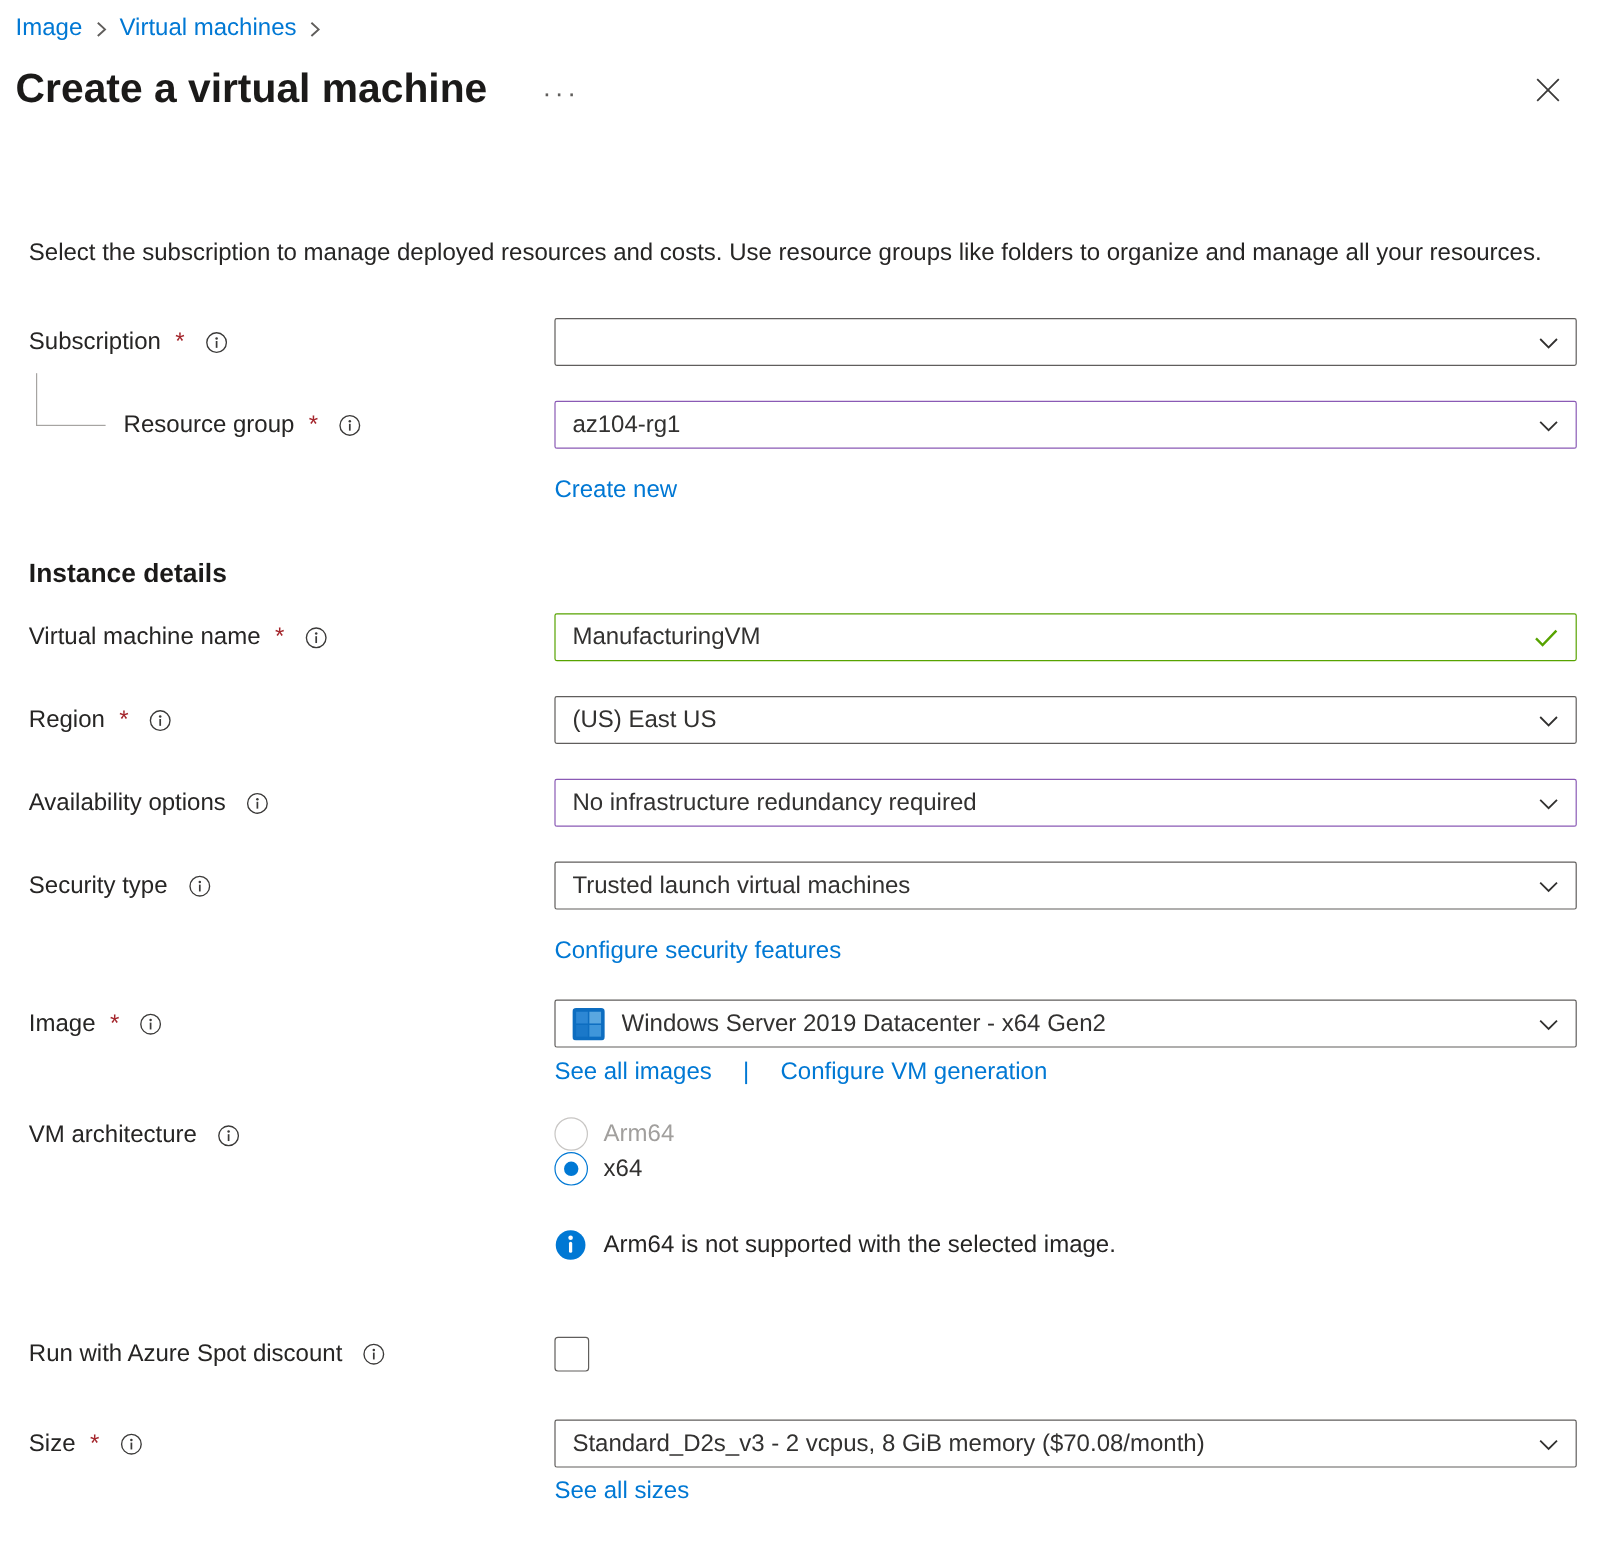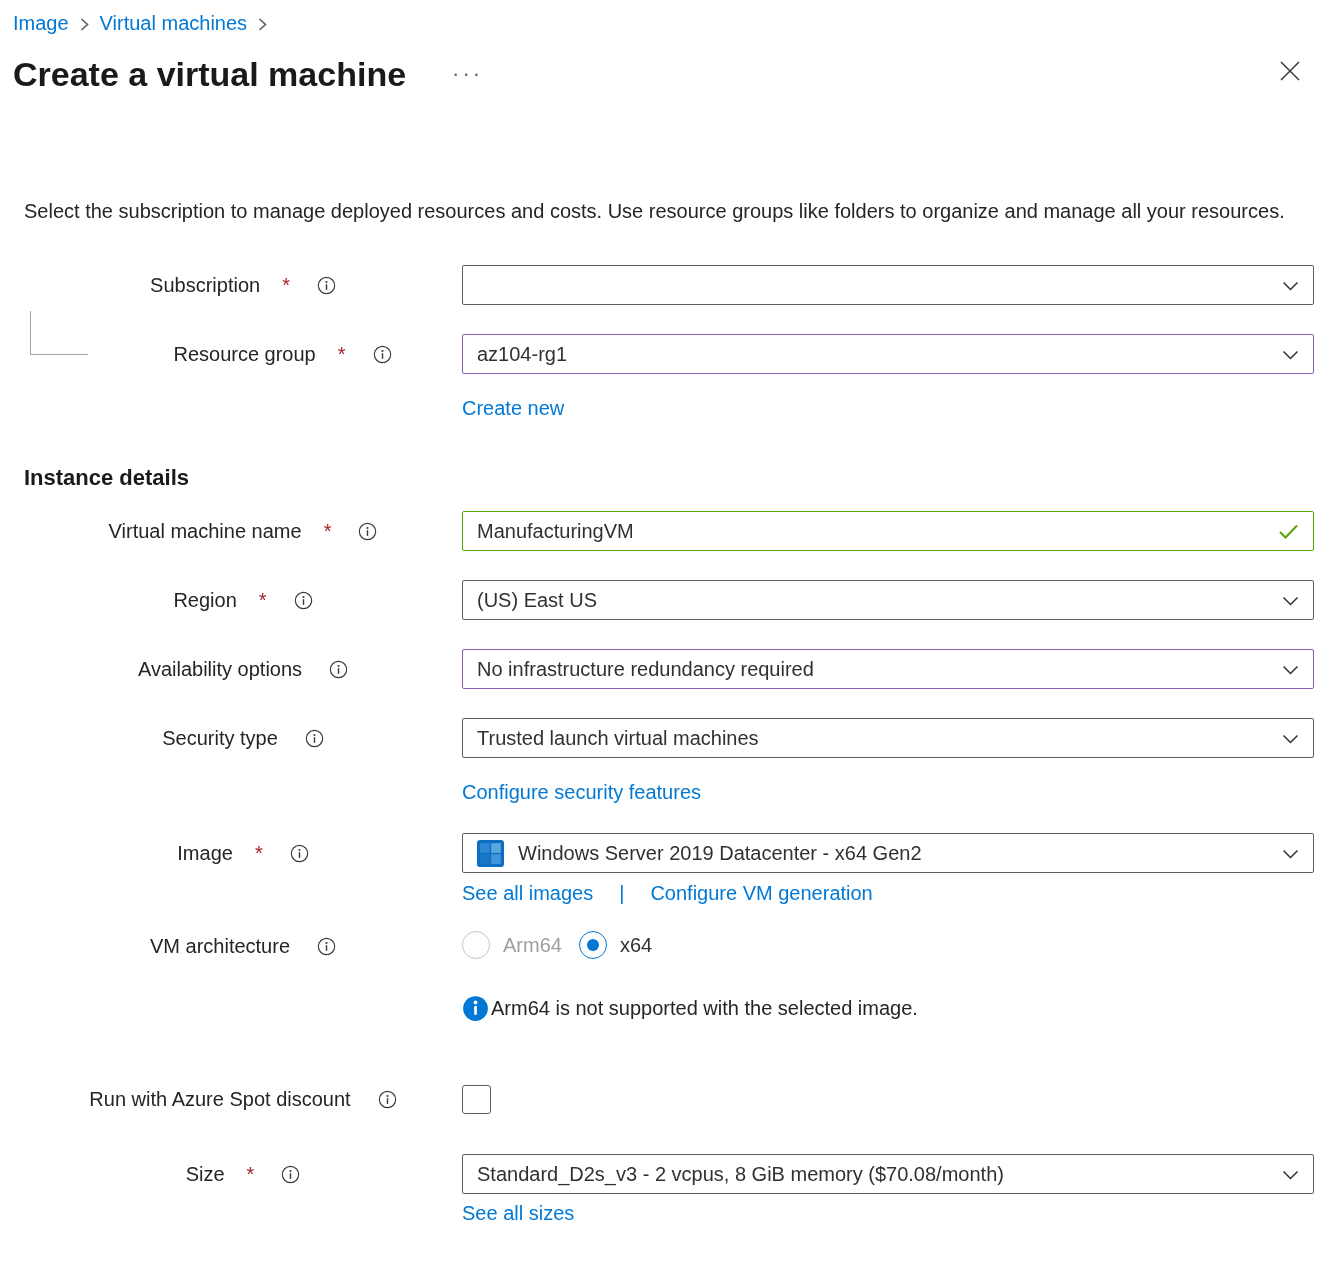--- a/index.html
+++ b/index.html
@@ -11,35 +11,35 @@
     overflow: hidden;
   }
   .page { padding: 10px 18px 0 13px; }
 
   
   .breadcrumb { display: flex; align-items: center; gap: 10px; font-size: 20px; padding-top: 2px; }
   .breadcrumb .crumb { color: #0078d4; cursor: pointer; }
   .crumb-sep { display: inline-flex; margin-top: 2px; }
 
   
-  .title-row { display: flex; margin-top: 20px; }
+  .title-row { display: flex; align-items: center; margin-top: 20px; }
   .page-title { font-size: 34px; font-weight: 700; color: #1b1a19; }
   .more-dots { margin-left: 46px; color: #605e5c; font-size: 22px; letter-spacing: 3px; cursor: pointer; padding-top: 6px; }
   .close-btn { margin-left: auto; margin-right: 8px; cursor: pointer; display: inline-flex; padding: 4px; }
 
   
   .content { margin: 102px 0 0 11px; }
   .intro { font-size: 20px; line-height: 31px; max-width: 1262px; margin-bottom: 38px; color: #262524; }
 
   
   .form-row { display: flex; align-items: flex-start; margin-bottom: 29px; position: relative; }
   .label-cell {
     width: 438px; flex: 0 0 438px;
-    display: flex; align-items: center; gap: 22px;
-    font-size: 20px; height: 40px; color: #262524; justify-content: center;
+    display: flex; align-items: center; gap: 12px;
+    font-size: 20px; height: 40px; color: #262524;
   }
   .label-cell.short { height: 30px; }
   .label-cell .req { color: #a4262c; font-weight: 400; }
   .label-cell.indent { padding-left: 79px; }
   .info-icon { display: inline-flex; margin-left: 5px; cursor: pointer; flex: none; }
   .control-cell { flex: 1 1 auto; min-width: 0; }
 
   
   .field {
     height: 40px; border: 1px solid #605e5c; border-radius: 2px;
@@ -59,36 +59,36 @@
   
   .rg-row::before {
     content: ""; position: absolute;
     left: 6px; top: -23px; width: 57px; height: 43px;
     border-left: 1px solid #a6a4a2; border-bottom: 1px solid #a6a4a2;
   }
 
   .section-heading { font-size: 22px; font-weight: 700; color: #1b1a19; margin: 45px 0 20px 0; }
 
   
-  .radio-group { display: flex; flex-direction: row; gap: 17px; }
+  .radio-group { display: flex; flex-direction: column; gap: 1px; }
   .radio-option { display: flex; align-items: center; gap: 13px; cursor: pointer; }
   .radio-circle {
     width: 28px; height: 28px; border-radius: 50%;
     border: 1px solid #8a8886; background: #fff; flex: none;
     display: flex; align-items: center; justify-content: center;
   }
   .radio-option.disabled .radio-circle { border-color: #c8c6c4; }
   .radio-option.disabled .radio-label { color: #a19f9d; }
   .radio-option.selected .radio-circle { border-color: #0078d4; }
   .radio-option.selected .radio-circle::after {
     content: ""; width: 12px; height: 12px; border-radius: 50%; background: #0078d4;
   }
   .radio-label { font-size: 20px; }
 
-  .info-message { display: flex; align-items: center; gap: 2px; margin-top: 36px; font-size: 20px; color: #262524; }
+  .info-message { display: flex; align-items: center; gap: 14px; margin-top: 36px; font-size: 20px; color: #262524; }
   .info-message .blue-info { flex: none; display: inline-flex; }
 
   .spot-row { margin-top: 62px; margin-bottom: 40px; }
   .checkbox {
     width: 29px; height: 29px; border: 1px solid #605e5c; border-radius: 3px;
     background: #fff; cursor: pointer; margin-top: 1px;
   }
 
   .win-logo { flex: none; display: inline-flex; margin-right: 2px; }
   .check-icon { flex: none; display: inline-flex; }

